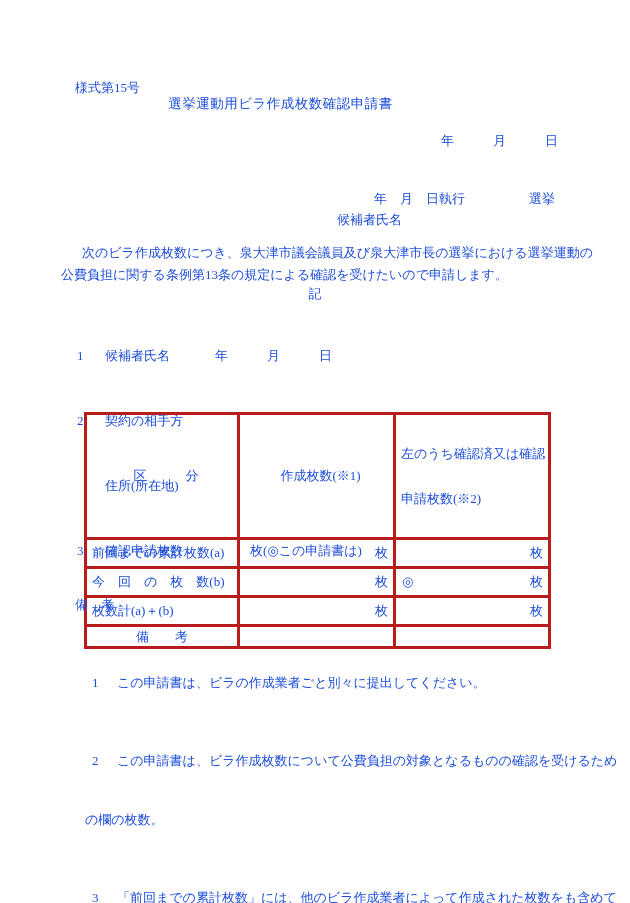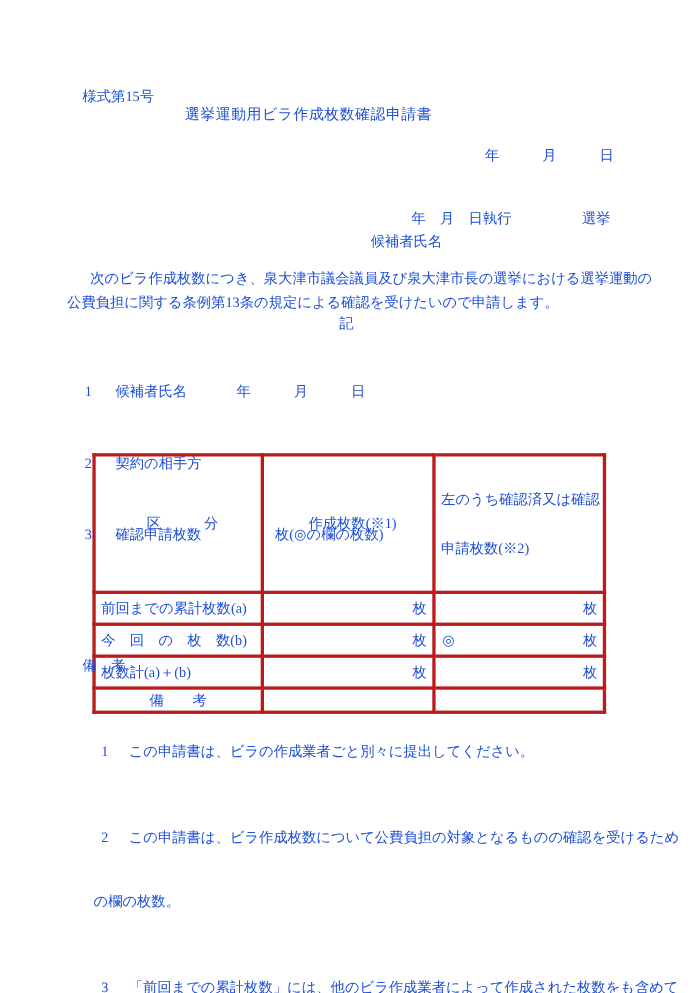--- a/index.html
+++ b/index.html
@@ -75,21 +75,22 @@
   <div class="abs exec-date">年　月　日執行</div>
   <div class="abs election-suffix">選挙</div>
   <div class="abs candidate-label">候補者氏名</div>
   <div class="abs intro1">次のビラ作成枚数につき、泉大津市議会議員及び泉大津市長の選挙における選挙運動の</div>
   <div class="abs intro2">公費負担に関する条例第13条の規定による確認を受けたいので申請します。</div>
   <div class="abs ki">記</div>
 
   <div class="abs items">
     <div class="item-row"><span class="no">1</span><span class="lbl w110">候補者氏名</span><span>年　　　月　　　日</span></div>
     <div class="item-row"><span class="no">2</span><span>契約の相手方</span></div>
-    <div class="item-row"><span class="no">3</span><span class="lbl w145">確認申請枚数</span><span>枚(◎の欄の枚数)</span></div>
+    <div class="item-row sub">住所(所在地)</div>
+    <div class="item-row"><span class="no">3</span><span class="lbl w145">確認申請枚数</span><span>枚(◎この申請書は)</span></div>
   </div>
 
   <table class="abs count-table">
     <colgroup>
       <col style="width:153px"><col style="width:156px"><col style="width:155px">
     </colgroup>
     <tbody><tr class="hrow">
       <th>区　　　分</th>
       <th>作成枚数(※1)</th>
       <th class="h3">

